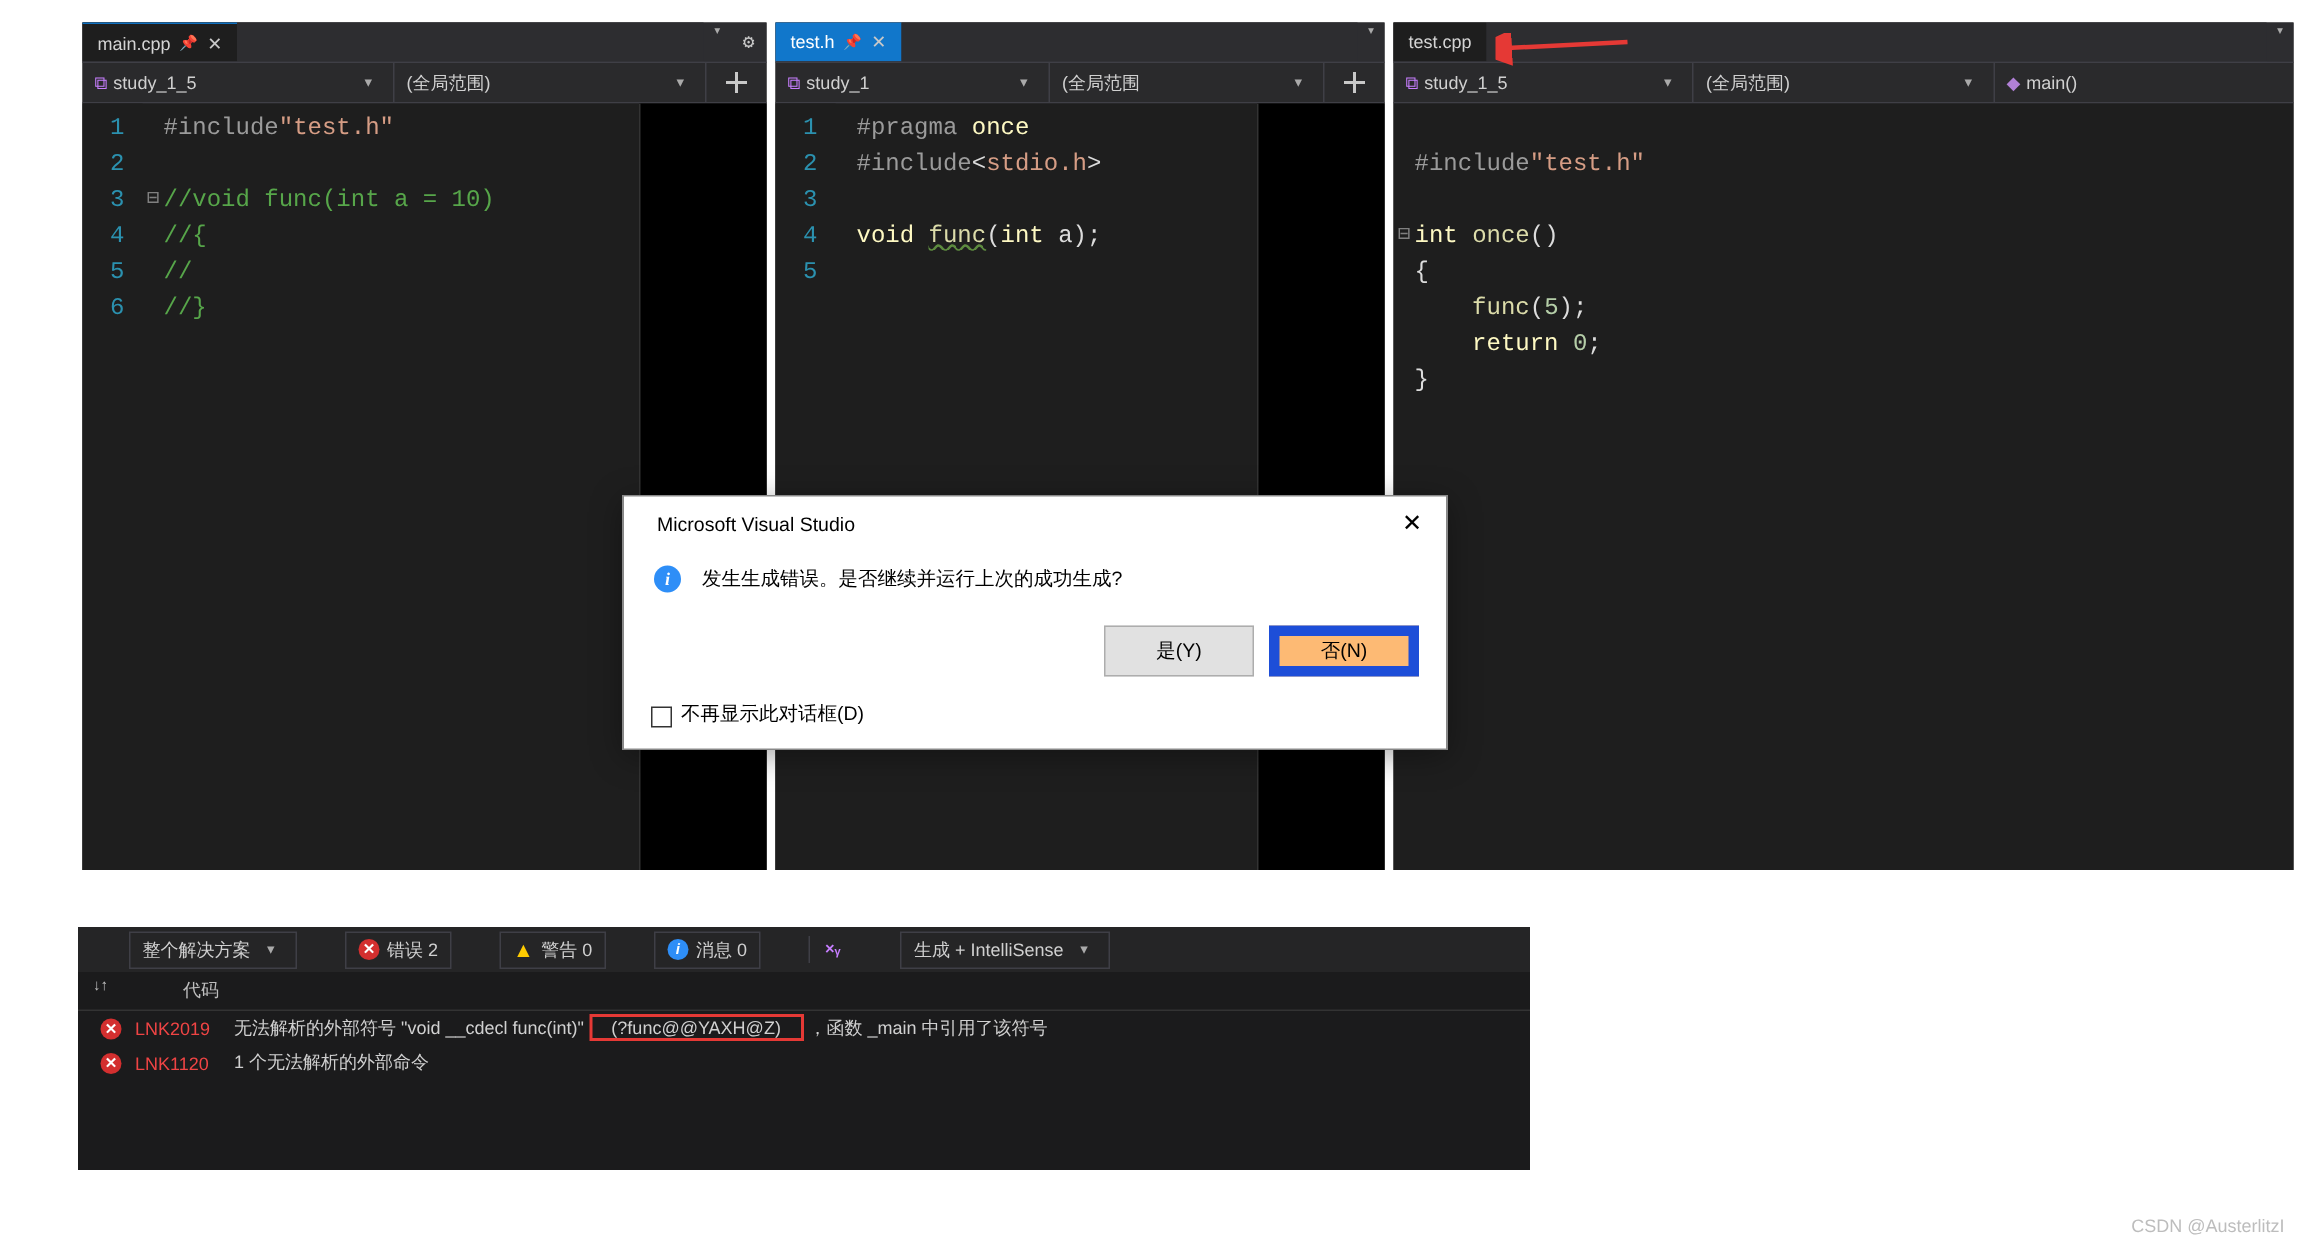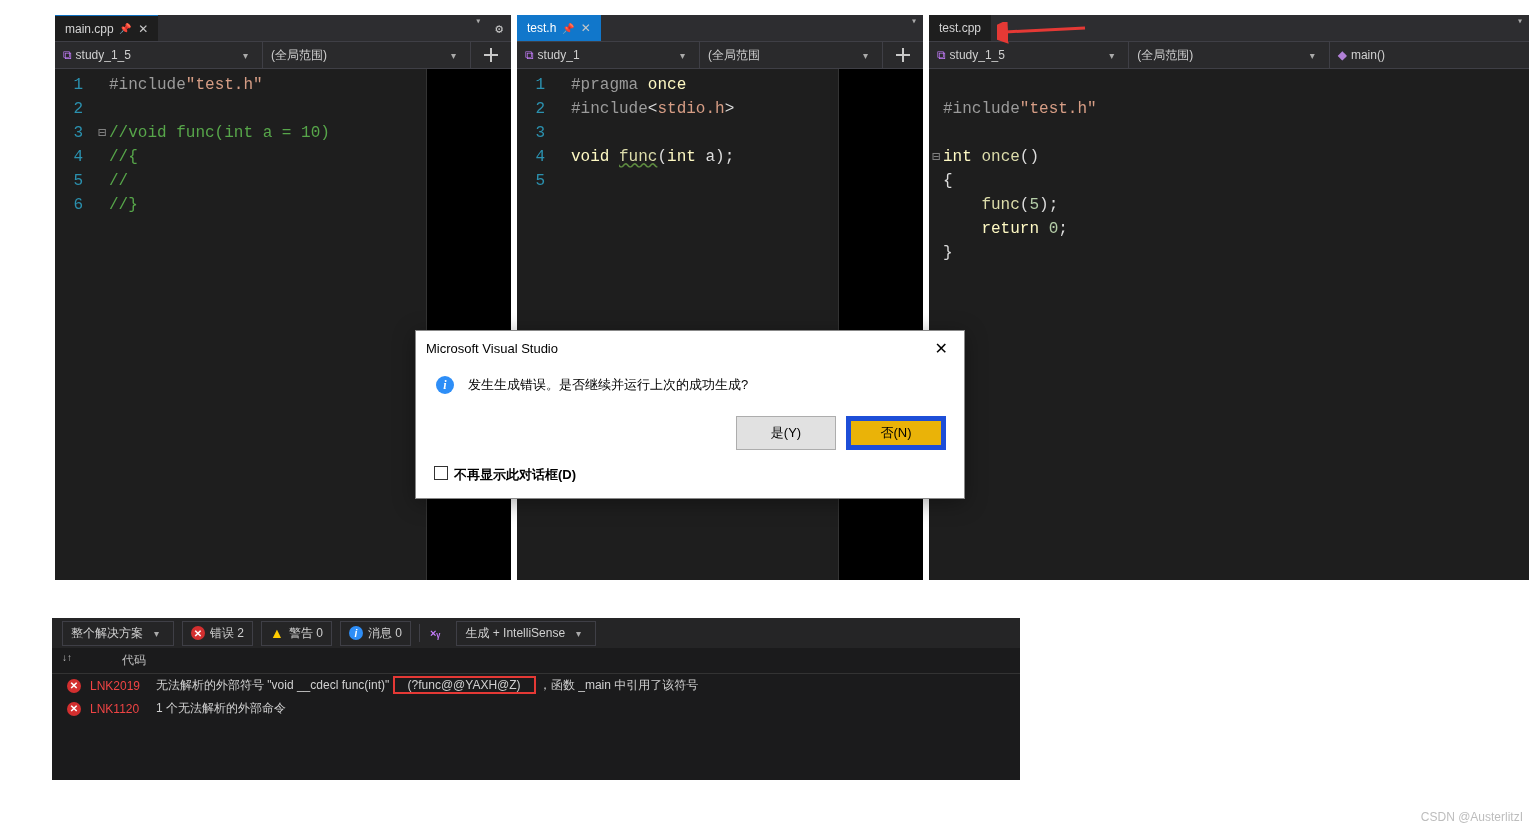--- a/index.html
+++ b/index.html
@@ -112,39 +112,39 @@
     width:550px;
     background:#fff;
     border:1px solid #888;
     box-shadow:0 4px 20px rgba(0,0,0,.35);
     font-family:"Microsoft YaHei",Segoe UI,sans-serif;
     font-size:13px; color:#000;
     z-index:100;
   }
   .dlg-title{
     display:flex;align-items:center;justify-content:space-between;
-    padding:8px 10px 0 10px;
+    padding:8px 10px 0 22px;
     font-size:13px;
   }
   .dlg-close{font-size:16px;cursor:pointer;padding:0 6px;}
   .dlg-body{display:flex;gap:14px;padding:18px 20px;}
   .dlg-icon{
     width:18px;height:18px;border-radius:50%;background:#2e8ef7;color:#fff;
     font-family:Georgia,serif;font-size:12px;display:flex;align-items:center;justify-content:center;font-style:italic;font-weight:bold;flex-shrink:0;
   }
   .dlg-buttons{
     display:flex;gap:10px;justify-content:flex-end;padding:4px 18px 10px;
   }
   .dlg-btn{
     width:100px;height:34px;border:1px solid #adadad;background:#e1e1e1;font-size:13px;cursor:pointer;font-family:inherit;
   }
-  .dlg-btn.focus{border:5px solid #1d4ed8;background:#eab308;}
+  .dlg-btn.focus{border:7px solid #1d4ed8;background:#fdba74;}
   .dlg-check{
     padding:6px 18px 14px;
-    display:flex;align-items:flex-start;gap:6px;font-size:13px;font-weight:bold;
+    display:flex;align-items:flex-end;gap:6px;font-size:13px;
   }
   .chk{
     width:14px;height:14px;border:1px solid #333;display:inline-block;
   }
 
   .error-panel{
     position:absolute;
     top:618px; left:52px;
     width:968px; height:162px;
     background:#1b1b1c;
@@ -153,21 +153,21 @@
     font-size:12px;
     display:flex;flex-direction:column;
   }
   .ep-title{padding:6px 10px;color:#cfcfcf;}
   .ep-toolbar{
     height:30px;display:flex;align-items:center;gap:8px;
     padding:0 10px;background:#252526;
   }
   .ep-item{
     display:flex;align-items:center;gap:5px;
-    padding:3px 8px;border:1px solid #3f3f46;
+    padding:3px 8px;border:1px solid #3f3f46;margin-left:24px;
   }
   .ep-item.noborder{border:none;}
   .err-badge{width:14px;height:14px;border-radius:50%;background:#d32f2f;color:#fff;display:inline-flex;align-items:center;justify-content:center;font-size:10px;font-weight:bold;}
   .warn-badge{color:#ffcc00;font-size:14px;}
   .info-badge{width:14px;height:14px;border-radius:50%;background:#2e8ef7;color:#fff;display:inline-flex;align-items:center;justify-content:center;font-size:10px;font-weight:bold;font-style:italic;}
   .ep-head{
     display:flex;padding:4px 10px;color:#bdbdbd;border-bottom:1px solid #333;
   }
   .col-code{width:70px;margin-left:30px;}
   .col-desc{flex:1;}

